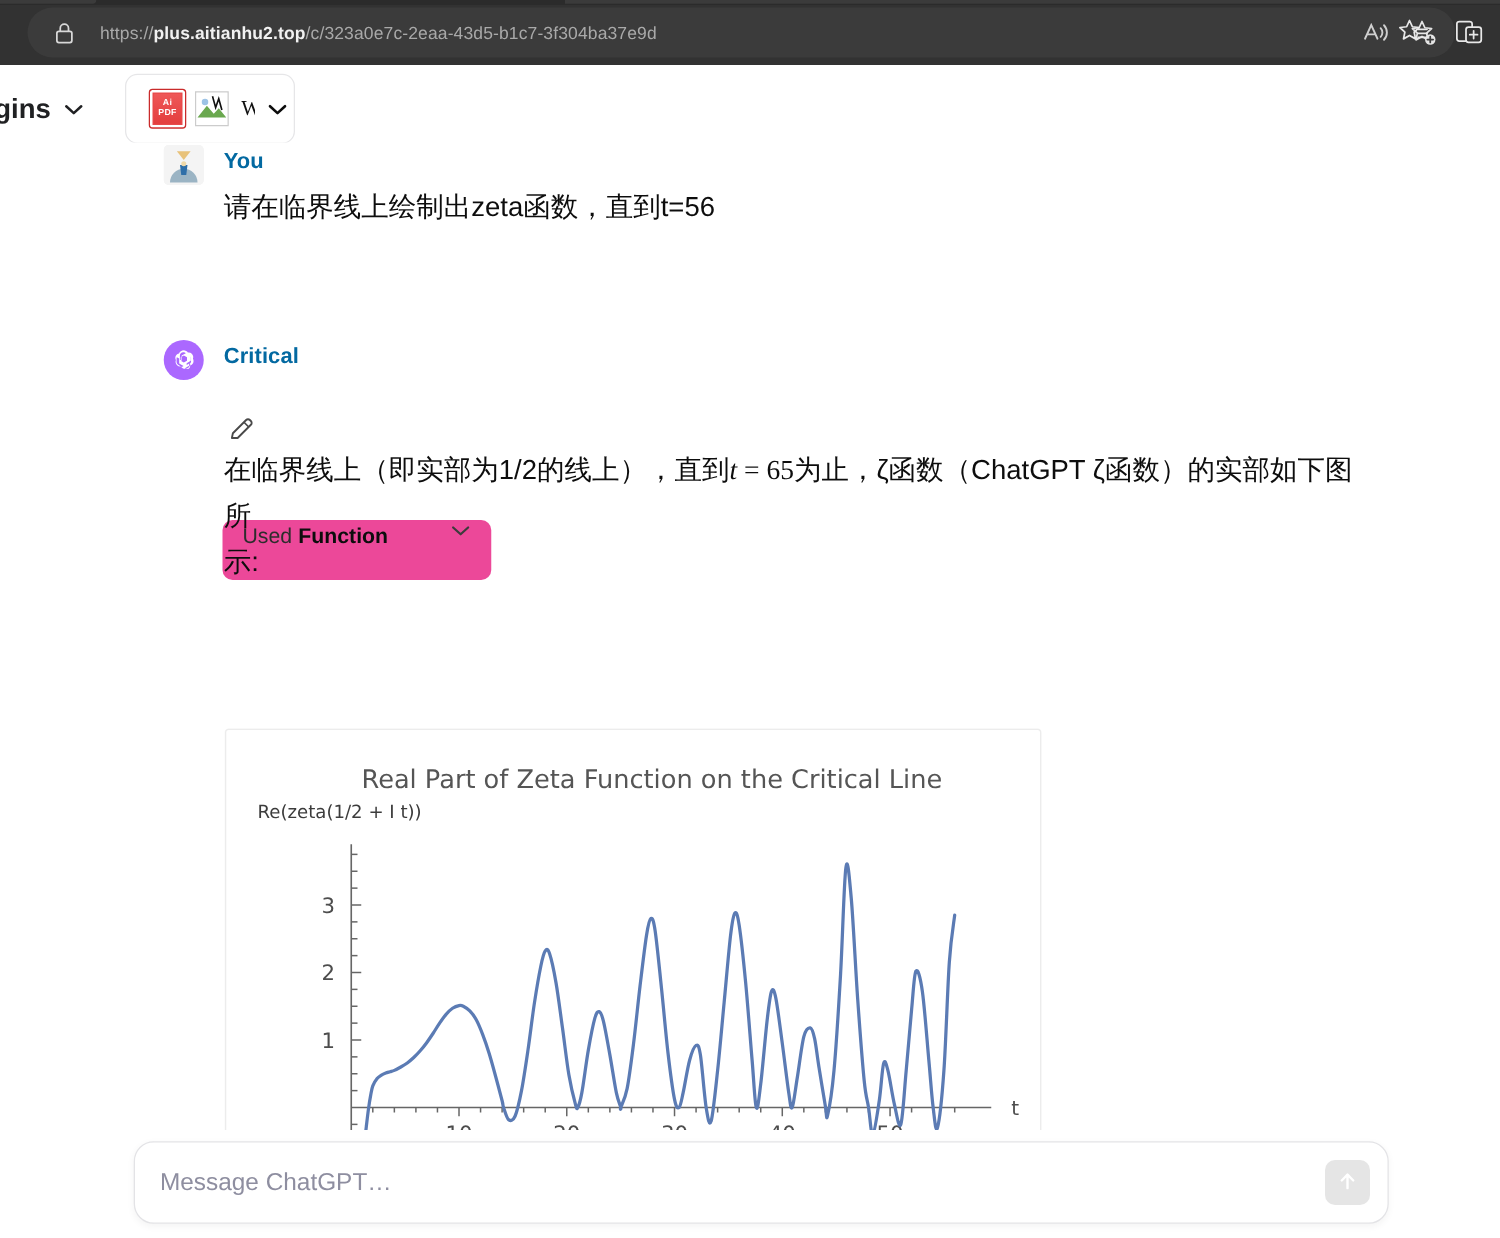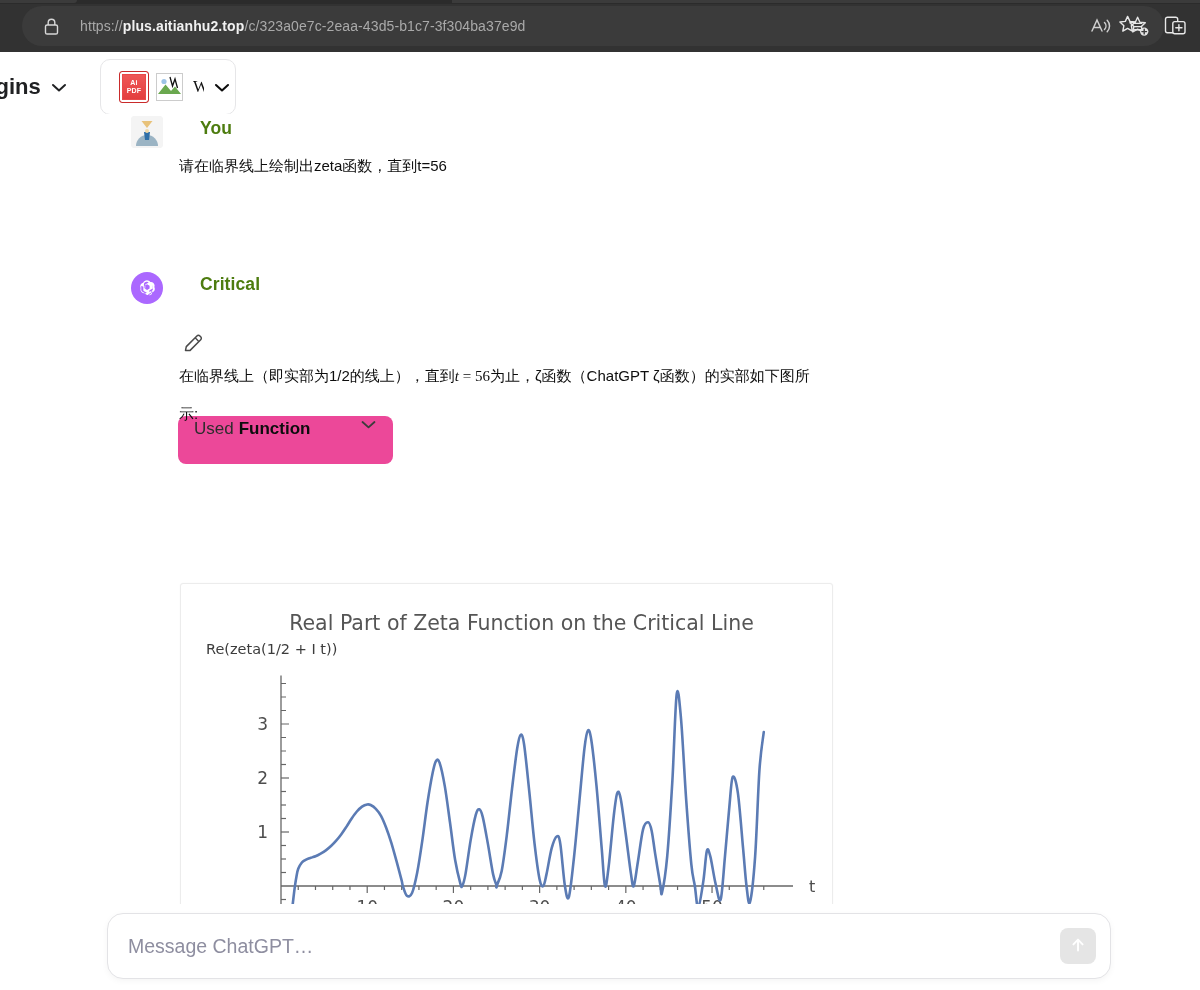--- a/index.html
+++ b/index.html
@@ -134,27 +134,26 @@
     background: #f2f2f2;
     display: flex; align-items: flex-end; justify-content: center;
   }
   .avatar-gpt {
     border-radius: 50%;
     background: #ab68ff;
     display: flex; align-items: center; justify-content: center;
   }
   .msg-author {
     position: absolute; left: 179px;
-    font-size: 17.5px; font-weight: bold; color: #4d7c0f;
+    font-size: 17.5px; font-weight: bold; color: #0369a1;
     letter-spacing: .1px;
-    margin-left: 21px;
   }
   .msg-body {
     position: absolute; left: 179px;
-    font-size: 15px; color: #0d0d0d; line-height: 37px;
+    font-size: 22px; color: #0d0d0d; line-height: 37px;
     width: 920px;
   }
   .latex-italic { font-family: "Liberation Serif", serif; font-style: italic; }
   .latex-num { font-family: "Liberation Serif", serif; }
 
   .edit-icon-btn {
     position: absolute; left: 178px; top: 214px;
     width: 30px; height: 30px;
     display: flex; align-items: center; justify-content: center;
   }
@@ -334,21 +333,21 @@
     <span>Used</span>
     <span class="chip-strong">Function</span>
     <span class="chip-caret">
       <svg width="17" height="11" viewBox="0 0 17 11" fill="none">
         <path d="M2.5 3 L8.5 8.4 L14.5 3" stroke="#3c3c3c" stroke-width="1.8" fill="none" stroke-linecap="round" stroke-linejoin="round"></path>
       </svg>
     </span>
   </div>
 
   <div class="msg-body" style="top:243px;">
-    <span>在临界线上（即实部为1/2的线上），直到</span><span class="latex-italic">t</span><span class="latex-num"> = </span><span class="latex-num">56</span><span>为止，ζ函数（ChatGPT ζ函数）的实部如下图所</span><br><span>示:</span>
+    <span>在临界线上（即实部为1/2的线上），直到</span><span class="latex-italic">t</span><span class="latex-num"> = </span><span class="latex-num">65</span><span>为止，ζ函数（ChatGPT ζ函数）的实部如下图所</span><br><span>示:</span>
   </div>
 
   <div class="chart-card">
     <svg class="chart-svg" id="zeta-chart" width="651" height="425" viewBox="0 0 651 425">
         <text x="340.5" y="46" text-anchor="middle" fill="#555" font-family="&quot;DejaVu Sans&quot;, sans-serif" font-size="20.5">Real Part of Zeta Function on the Critical Line</text>
         <text x="25" y="70" fill="#3c3c3c" font-family="&quot;DejaVu Sans&quot;, sans-serif" font-size="14.5">Re(zeta(1/2 + I t))</text>
         <line x1="100" y1="302" x2="612" y2="302" stroke="#666666" stroke-width="1.3"></line>
         <line x1="100" y1="91.4" x2="100" y2="388.4" stroke="#666666" stroke-width="1.3"></line>
         <text x="628" y="308" fill="#4d4d4d" font-family="&quot;DejaVu Sans&quot;, sans-serif" font-size="16">t</text>
         <line x1="117.24137931034483" y1="302" x2="117.24137931034483" y2="306" stroke="#666666" stroke-width="1.2"></line>

